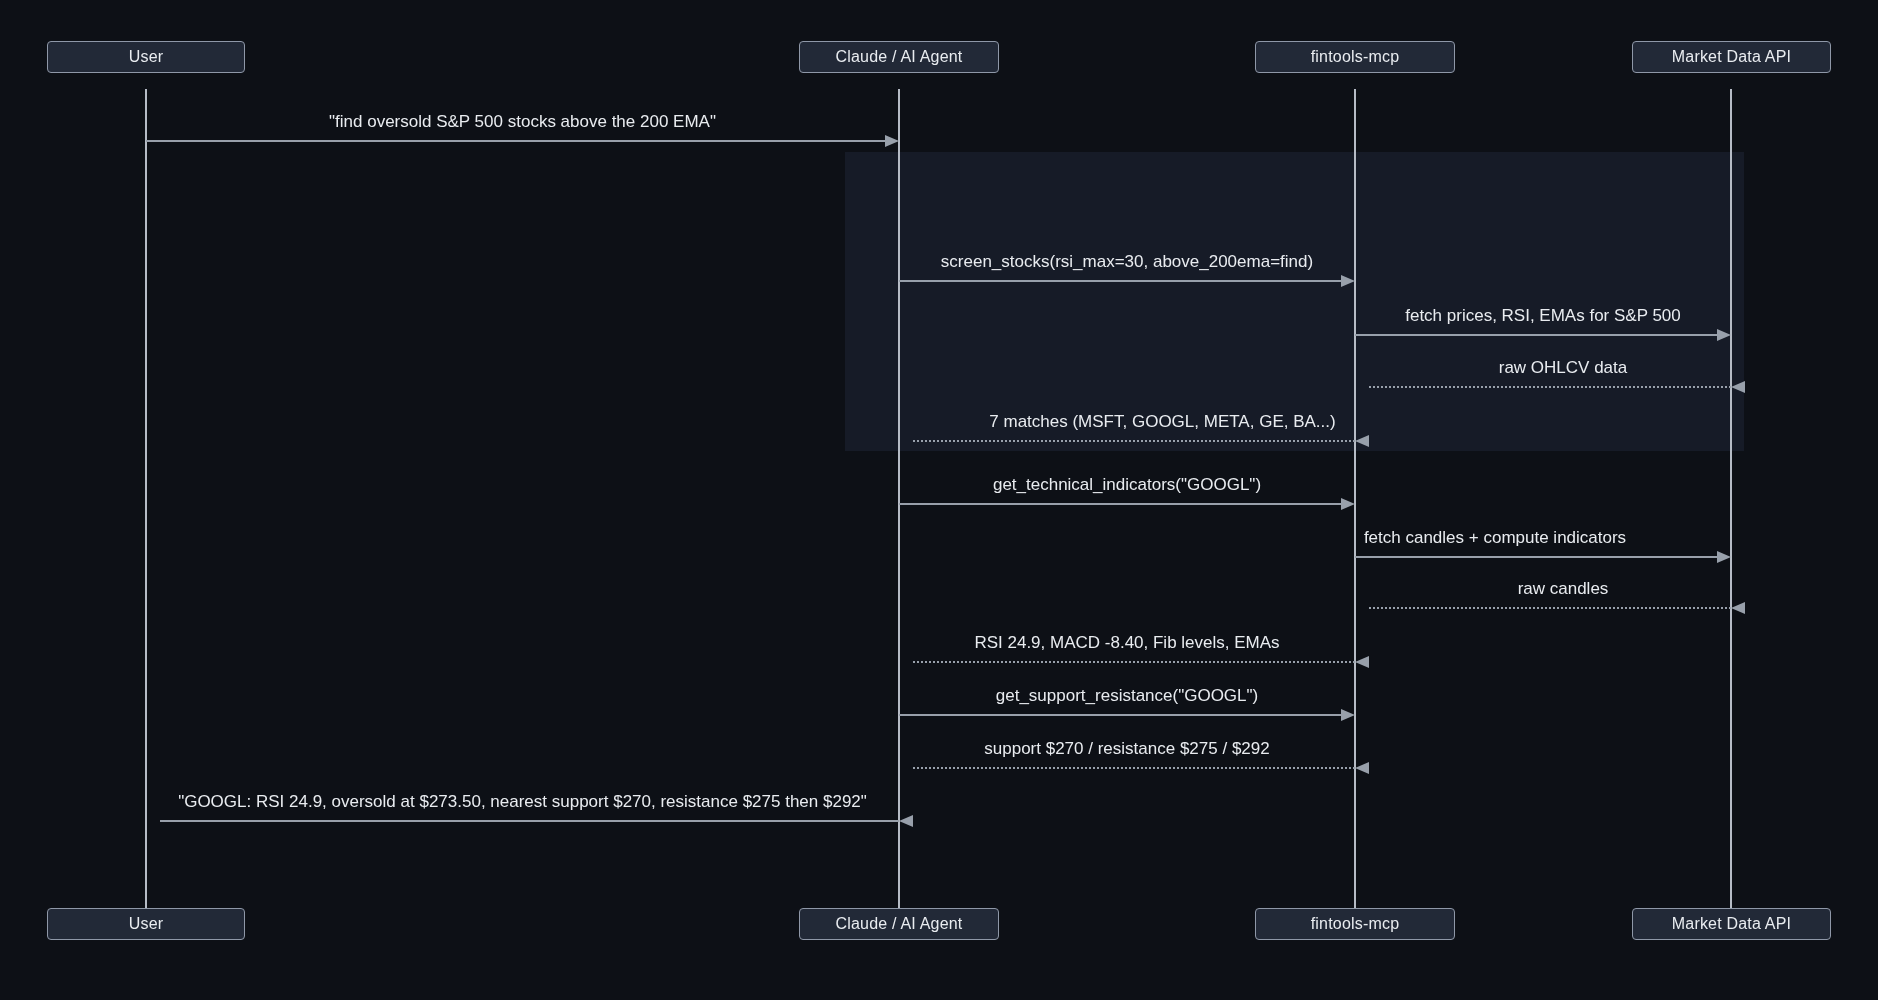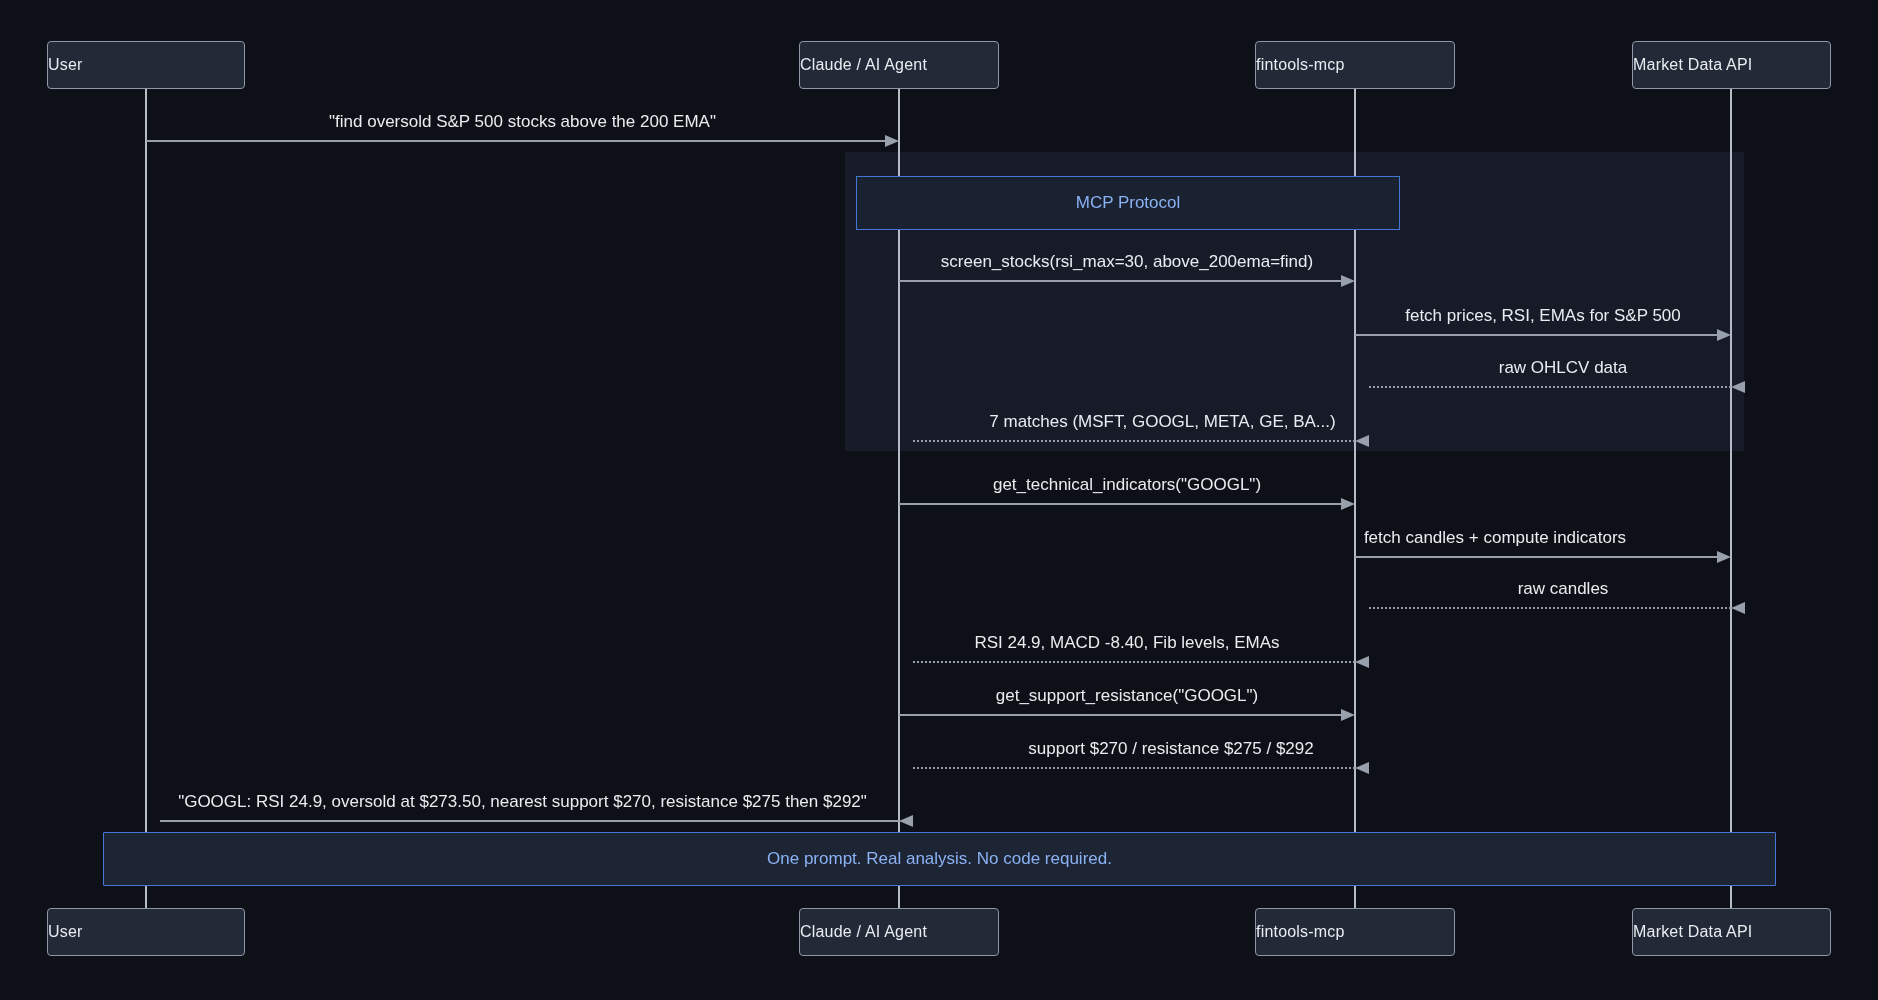--- a/index.html
+++ b/index.html
@@ -21,23 +21,23 @@
     position:relative;width:1878px;height:1000px;overflow:hidden;
     background:var(--bg);
   }
   .region{
     position:absolute;background:var(--region-fill);z-index:0;
   }
   .lifeline{
     position:absolute;width:2px;background:var(--lifeline);z-index:1;
   }
   .actor-box{
-    position:absolute;height:48px;background:var(--actor-fill);
+    position:absolute;height:32px;background:var(--actor-fill);
     border:1px solid var(--actor-border);border-radius:4px;
-    display:flex;align-items:center;justify-content:flex-start;z-index:3;
+    display:flex;align-items:center;justify-content:center;z-index:3;
     box-sizing:border-box;
   }
   .actor-box span{
     color:var(--text);font-size:16px;letter-spacing:.2px;
   }
   .msg-label{
     position:absolute;height:22px;line-height:22px;text-align:center;
     color:var(--text);font-size:17px;z-index:2;white-space:nowrap;
   }
   .msg-line{
@@ -124,28 +124,22 @@
       <div class="arrowhead right" style="left: 1717px; top: 551px;"></div>
       <div class="msg-label" style="left: 1355px; top: 578px; width: 376px; margin-left: 20px;">raw candles</div>
       <div class="msg-line dashed" style="left: 1369px; top: 607px; width: 362px;"></div>
       <div class="arrowhead left" style="left: 1731px; top: 602px;"></div>
       <div class="msg-label" style="left: 899px; top: 632px; width: 456px;">RSI 24.9, MACD -8.40, Fib levels, EMAs</div>
       <div class="msg-line dashed" style="left: 913px; top: 661px; width: 442px;"></div>
       <div class="arrowhead left" style="left: 1355px; top: 656px;"></div>
       <div class="msg-label" style="left: 899px; top: 685px; width: 456px;">get_support_resistance("GOOGL")</div>
       <div class="msg-line solid" style="left: 899px; top: 714px; width: 442px;"></div>
       <div class="arrowhead right" style="left: 1341px; top: 709px;"></div>
-      <div class="msg-label" style="left: 943px; top: 738px; width: 456px;">support $270 / resistance $275 / $292</div>
+      <div class="msg-label" style="left: 899px; top: 738px; width: 456px;">support $270 / resistance $275 / $292</div>
       <div class="msg-line dashed" style="left: 913px; top: 767px; width: 442px;"></div>
       <div class="arrowhead left" style="left: 1355px; top: 762px;"></div>
       <div class="msg-label" style="left: 146px; top: 791px; width: 753px;">"GOOGL: RSI 24.9, oversold at $273.50, nearest support $270, resistance $275 then $292"</div>
       <div class="msg-line solid" style="left: 160px; top: 820px; width: 739px;"></div>
       <div class="arrowhead left" style="left: 899px; top: 815px;"></div>
     </div>
 
-  <div class="mcp-box">
-    <span>MCP Protocol</span>
-  </div>
 
-  <div class="note-box">
-    <span>One prompt. Real analysis. No code required.</span>
-  </div>
 </div>
 
 </body></html>

